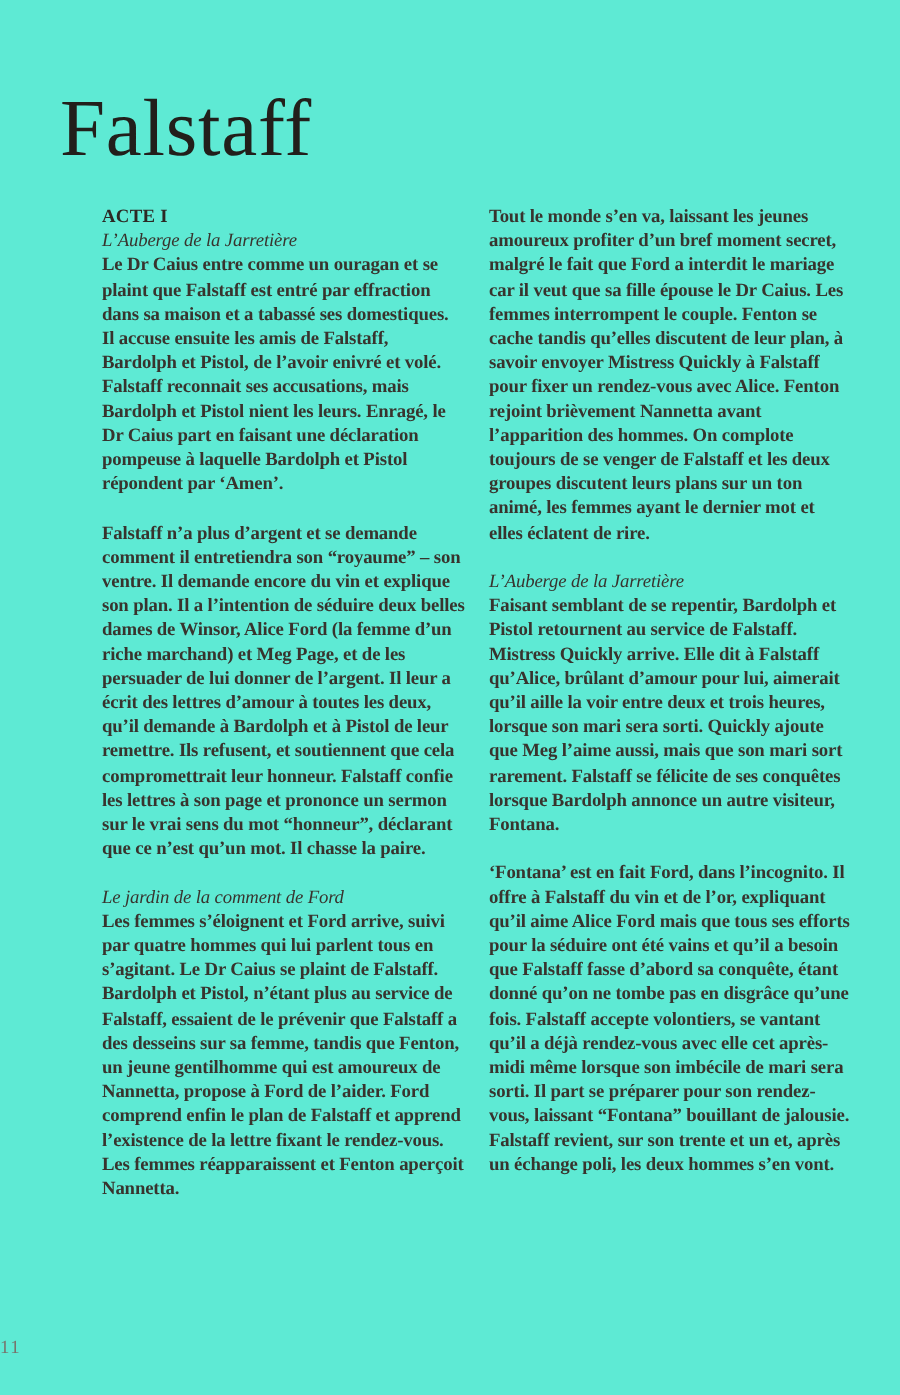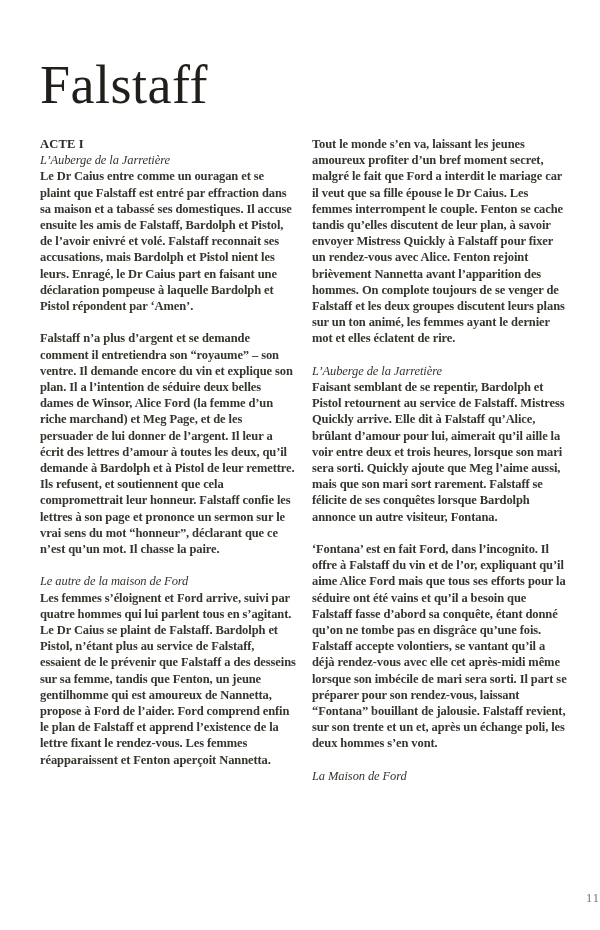--- a/index.html
+++ b/index.html
@@ -5,21 +5,21 @@
   html, body {
     margin: 0;
     padding: 0;
     background: #e9e7e2;
   }
   .page {
     position: relative;
     width: 600px;
     height: 930px;
     margin: 0 auto;
-    background: #ffffff;
+    background: #5eead4;
     overflow: hidden;
     font-family: "Liberation Serif", "DejaVu Serif", serif;
     color: #38342e;
   }
   .content {
     position: absolute;
     left: 40px;
     top: 56px;
     width: 528px;
   }
@@ -28,20 +28,21 @@
     line-height: 58px;
     font-weight: 400;
     letter-spacing: 0.5px;
     color: #221f1b;
     margin: 0;
   }
   .columns {
     display: flex;
     gap: 16px;
     margin-top: 22px;
+    margin-left: 28px;
   }
   .col {
     width: 256px;
     font-size: 12.5px;
     line-height: 16.2px;
     letter-spacing: -0.1px;
     text-align: left;
   }
   .act-heading {
     font-weight: 700;
@@ -59,21 +60,21 @@
     margin-bottom: 0;
   }
   .heading-block {
     margin: 0;
   }
   .page-number {
     position: absolute;
     left: 0;
     right: 0;
     bottom: 24px;
-    text-align: right;
+    text-align: left;
     font-size: 12.5px;
     color: #78736c;
     letter-spacing: 1px;
   }
 </style>
 </head>
 <body>
 
 <div class="page">
   <div class="content">
@@ -82,31 +83,30 @@
 
     <div class="columns">
 
       <div class="col">
         <div class="heading-block">
           <div class="act-heading">ACTE I</div>
           <div class="scene-heading">L’Auberge de la Jarretière</div>
         </div>
         <p class="para">Le Dr Caius entre comme un ouragan et se plaint que Falstaff est entré par effraction dans sa maison et a tabassé ses domestiques. Il accuse ensuite les amis de Falstaff, Bardolph et Pistol, de l’avoir enivré et volé. Falstaff reconnait ses accusations, mais Bardolph et Pistol nient les leurs. Enragé, le Dr Caius part en faisant une déclaration pompeuse à laquelle Bardolph et Pistol répondent par ‘Amen’.</p>
         <p class="para">Falstaff n’a plus d’argent et se demande comment il entretiendra son “royaume” – son ventre. Il demande encore du vin et explique son plan. Il a l’intention de séduire deux belles dames de Winsor, Alice Ford (la femme d’un riche marchand) et Meg Page, et de les persuader de lui donner de l’argent. Il leur a écrit des lettres d’amour à toutes les deux, qu’il demande à Bardolph et à Pistol de leur remettre. Ils refusent, et soutiennent que cela compromettrait leur honneur. Falstaff confie les lettres à son page et prononce un sermon sur le vrai sens du mot “honneur”, déclarant que ce n’est qu’un mot. Il chasse la paire.</p>
-        <div class="scene-heading">Le autre de la maison de Ford</div>
+        <div class="scene-heading">Le jardin de la comment de Ford</div>
         <p class="para last">Les femmes s’éloignent et Ford arrive, suivi par quatre hommes qui lui parlent tous en s’agitant. Le Dr Caius se plaint de Falstaff. Bardolph et Pistol, n’étant plus au service de Falstaff, essaient de le prévenir que Falstaff a des desseins sur sa femme, tandis que Fenton, un jeune gentilhomme qui est amoureux de Nannetta, propose à Ford de l’aider. Ford comprend enfin le plan de Falstaff et apprend l’existence de la lettre fixant le rendez-vous. Les femmes réapparaissent et Fenton aperçoit Nannetta.</p>
       </div>
 
       <div class="col">
         <p class="para">Tout le monde s’en va, laissant les jeunes amoureux profiter d’un bref moment secret, malgré le fait que Ford a interdit le mariage car il veut que sa fille épouse le Dr Caius. Les femmes interrompent le couple. Fenton se cache tandis qu’elles discutent de leur plan, à savoir envoyer Mistress Quickly à Falstaff pour fixer un rendez-vous avec Alice. Fenton rejoint brièvement Nannetta avant l’apparition des hommes. On complote toujours de se venger de Falstaff et les deux groupes discutent leurs plans sur un ton animé, les femmes ayant le dernier mot et elles éclatent de rire.</p>
         <div class="heading-block">
           <div class="scene-heading">L’Auberge de la Jarretière</div>
         </div>
         <p class="para">Faisant semblant de se repentir, Bardolph et Pistol retournent au service de Falstaff. Mistress Quickly arrive. Elle dit à Falstaff qu’Alice, brûlant d’amour pour lui, aimerait qu’il aille la voir entre deux et trois heures, lorsque son mari sera sorti. Quickly ajoute que Meg l’aime aussi, mais que son mari sort rarement. Falstaff se félicite de ses conquêtes lorsque Bardolph annonce un autre visiteur, Fontana.</p>
         <p class="para">‘Fontana’ est en fait Ford, dans l’incognito. Il offre à Falstaff du vin et de l’or, expliquant qu’il aime Alice Ford mais que tous ses efforts pour la séduire ont été vains et qu’il a besoin que Falstaff fasse d’abord sa conquête, étant donné qu’on ne tombe pas en disgrâce qu’une fois. Falstaff accepte volontiers, se vantant qu’il a déjà rendez-vous avec elle cet après-midi même lorsque son imbécile de mari sera sorti. Il part se préparer pour son rendez-vous, laissant “Fontana” bouillant de jalousie. Falstaff revient, sur son trente et un et, après un échange poli, les deux hommes s’en vont.</p>
-        <div class="scene-heading">La Maison de Ford</div>
       </div>
 
     </div>
   </div>
 
   <div class="page-number">11</div>
 </div>
 
 </body></html>

